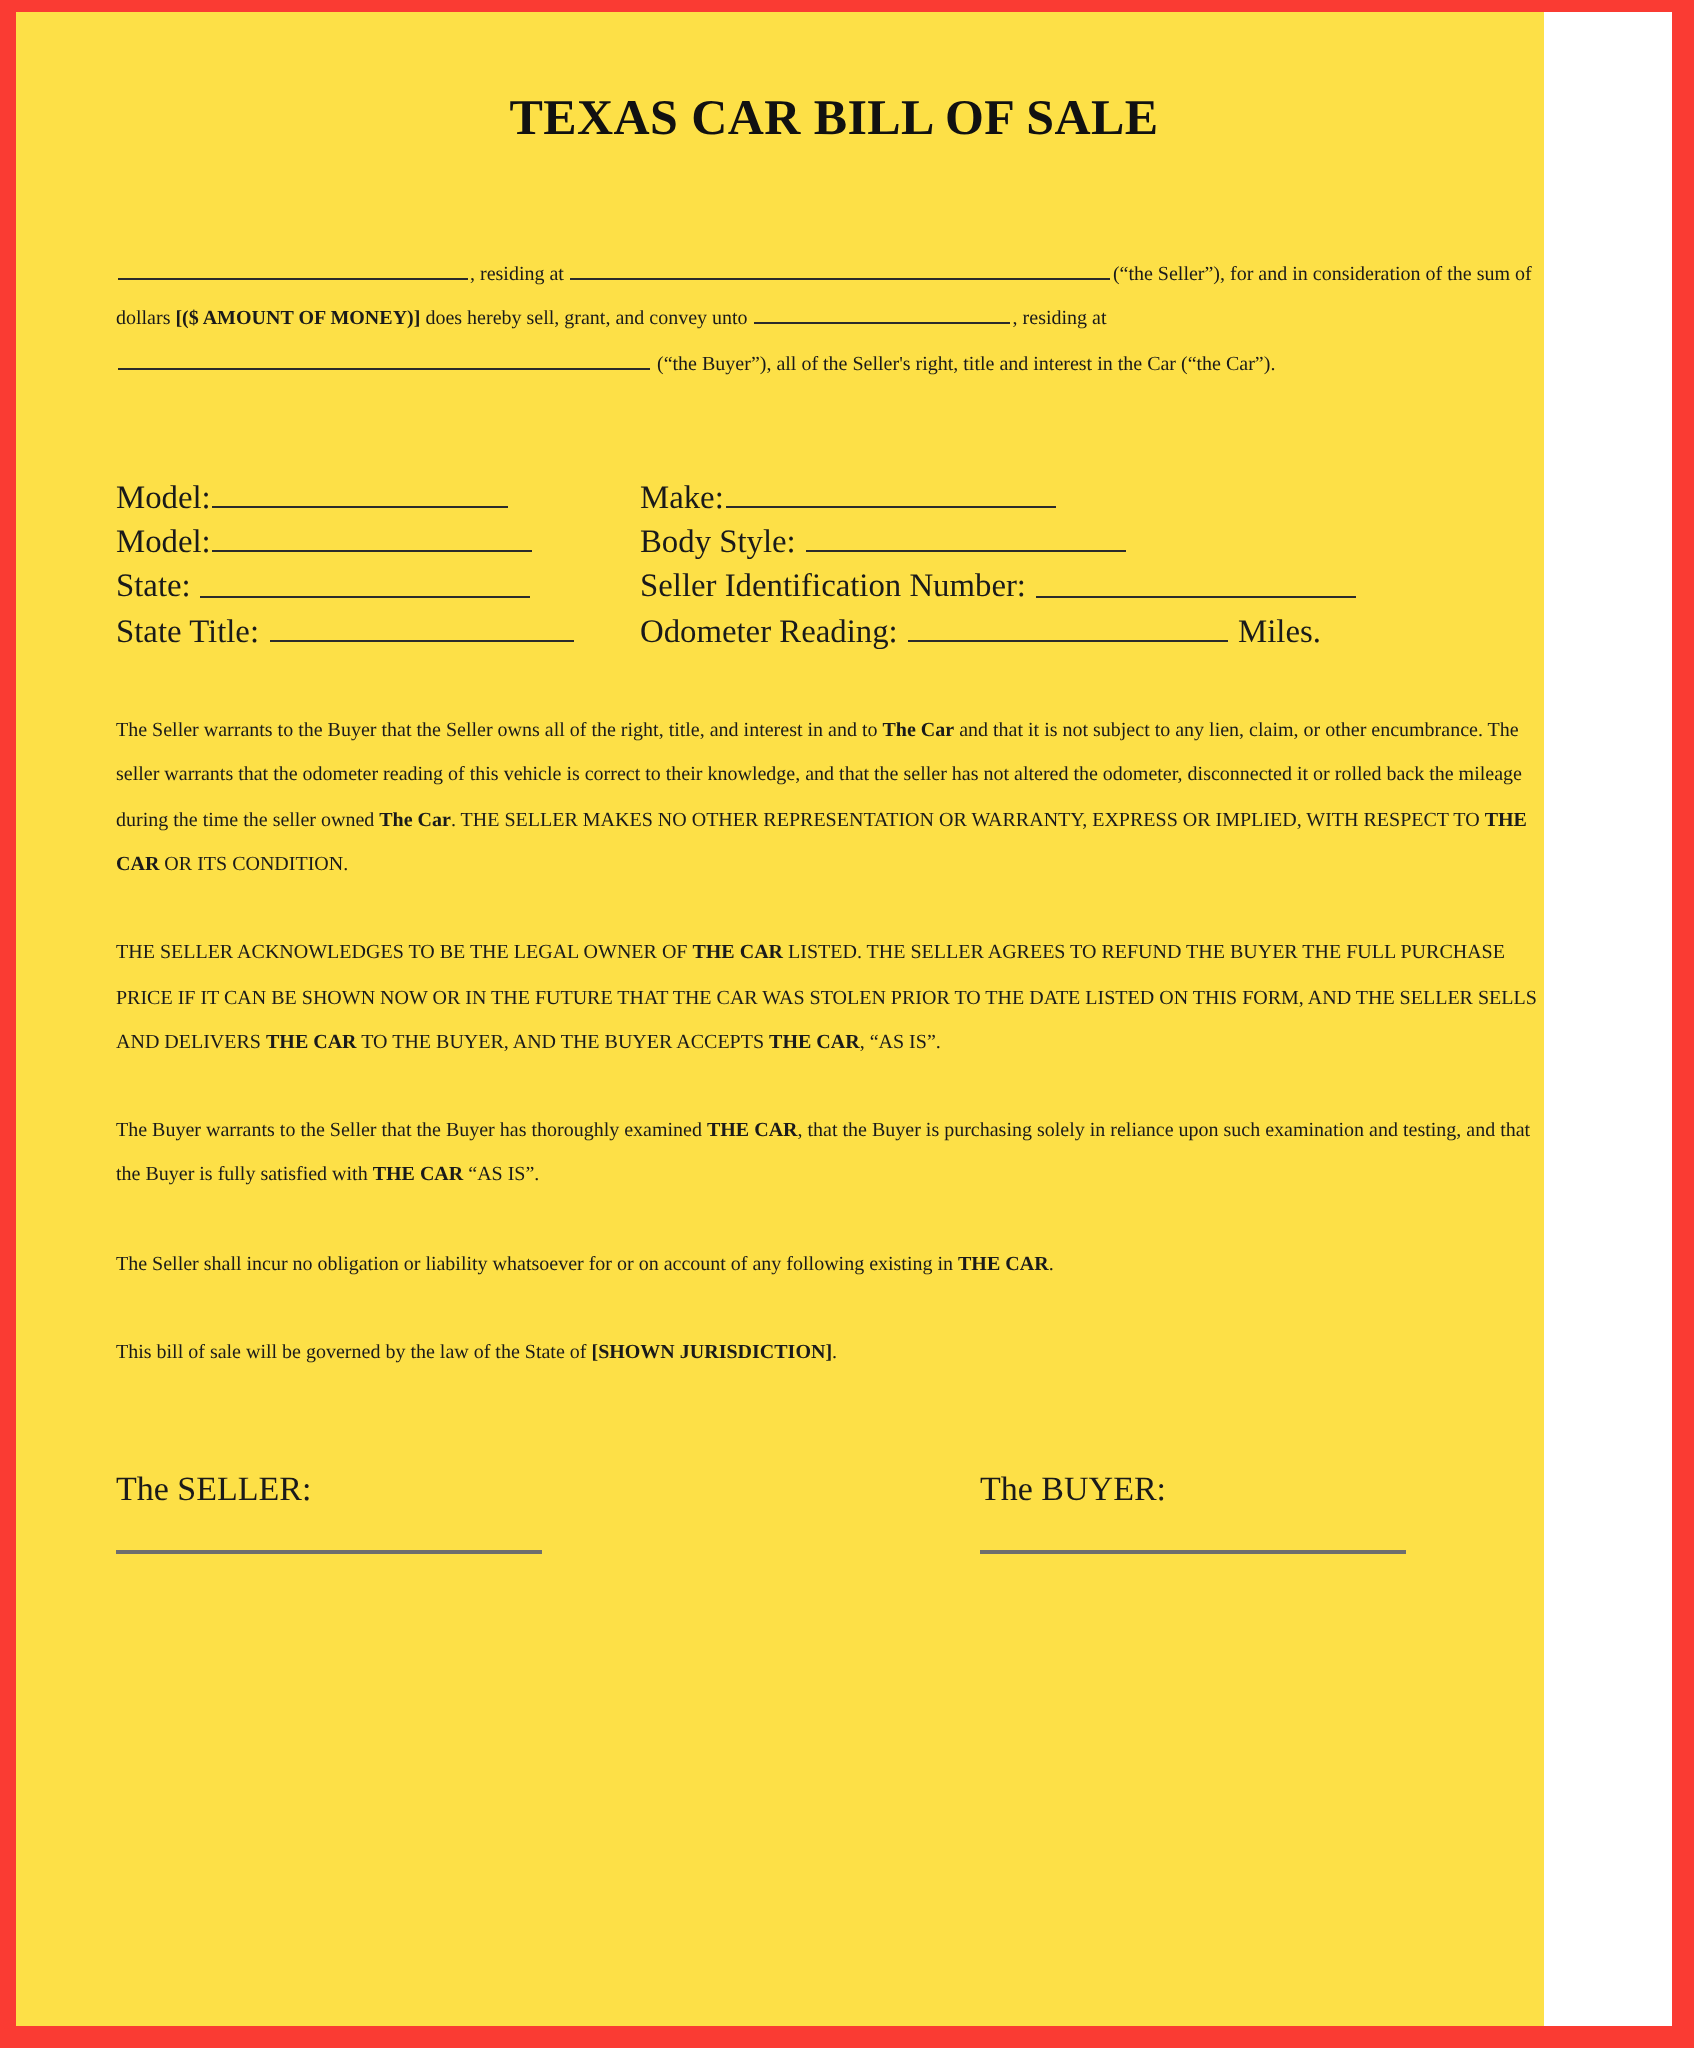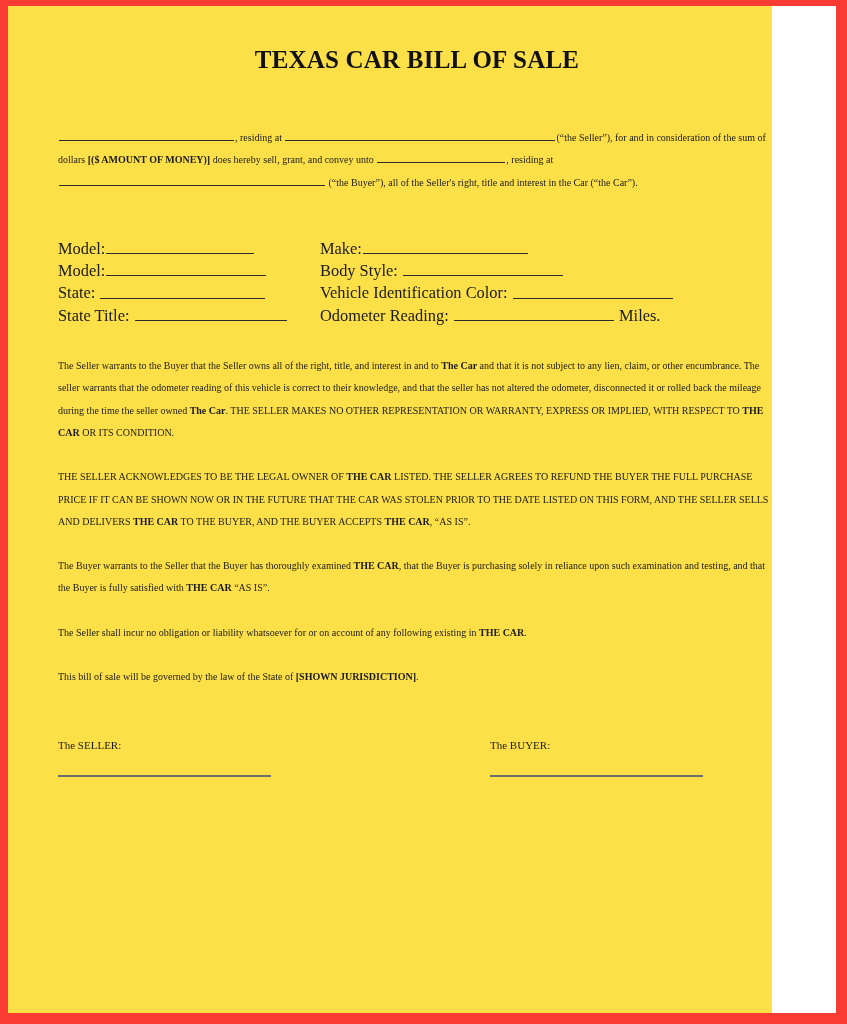--- a/index.html
+++ b/index.html
@@ -94,21 +94,21 @@
     vertical-align: top;
   }
   .vcol-r {
     display: inline-block;
     vertical-align: top;
   }
 
   
   .sig-wrap {
     position: relative;
-    font-size: 11px;
+    font-size: 17px;
     line-height: 22.3px;
     color: #1a1a1a;
   }
   .sig-col {
     display: inline-block;
     vertical-align: top;
   }
   .sig-col.left  { width: 432px; }
   .sig-line {
     margin-top: 18px;
@@ -148,21 +148,21 @@
 
         <div class="vrow">
           <span class="vcol-l"><span>Model:</span><span class="blank" style="width:148px"></span></span><span class="vcol-r"><span>Make:</span><span class="blank" style="width:165px"></span></span>
         </div>
 
         <div class="vrow">
           <span class="vcol-l"><span>Model:</span><span class="blank" style="width:160px"></span></span><span class="vcol-r"><span>Body Style: </span><span class="blank" style="width:160px"></span></span>
         </div>
 
         <div class="vrow">
-          <span class="vcol-l"><span>State: </span><span class="blank" style="width:165px"></span></span><span class="vcol-r"><span>Vehicle Identification Color: </span><span class="blank" style="width:160px"></span></span>
+          <span class="vcol-l"><span>State: </span><span class="blank" style="width:165px"></span></span><span class="vcol-r"><span>Seller Identification Number: </span><span class="blank" style="width:160px"></span></span>
         </div>
 
         <div class="vrow">
           <span class="vcol-l"><span>State Title: </span><span class="blank" style="width:152px"></span></span><span class="vcol-r"><span>Odometer Reading: </span><span class="blank" style="width:160px"></span><span> Miles.</span></span>
         </div>
 
       </div>
 
       <div style="height:28px"></div>
 

